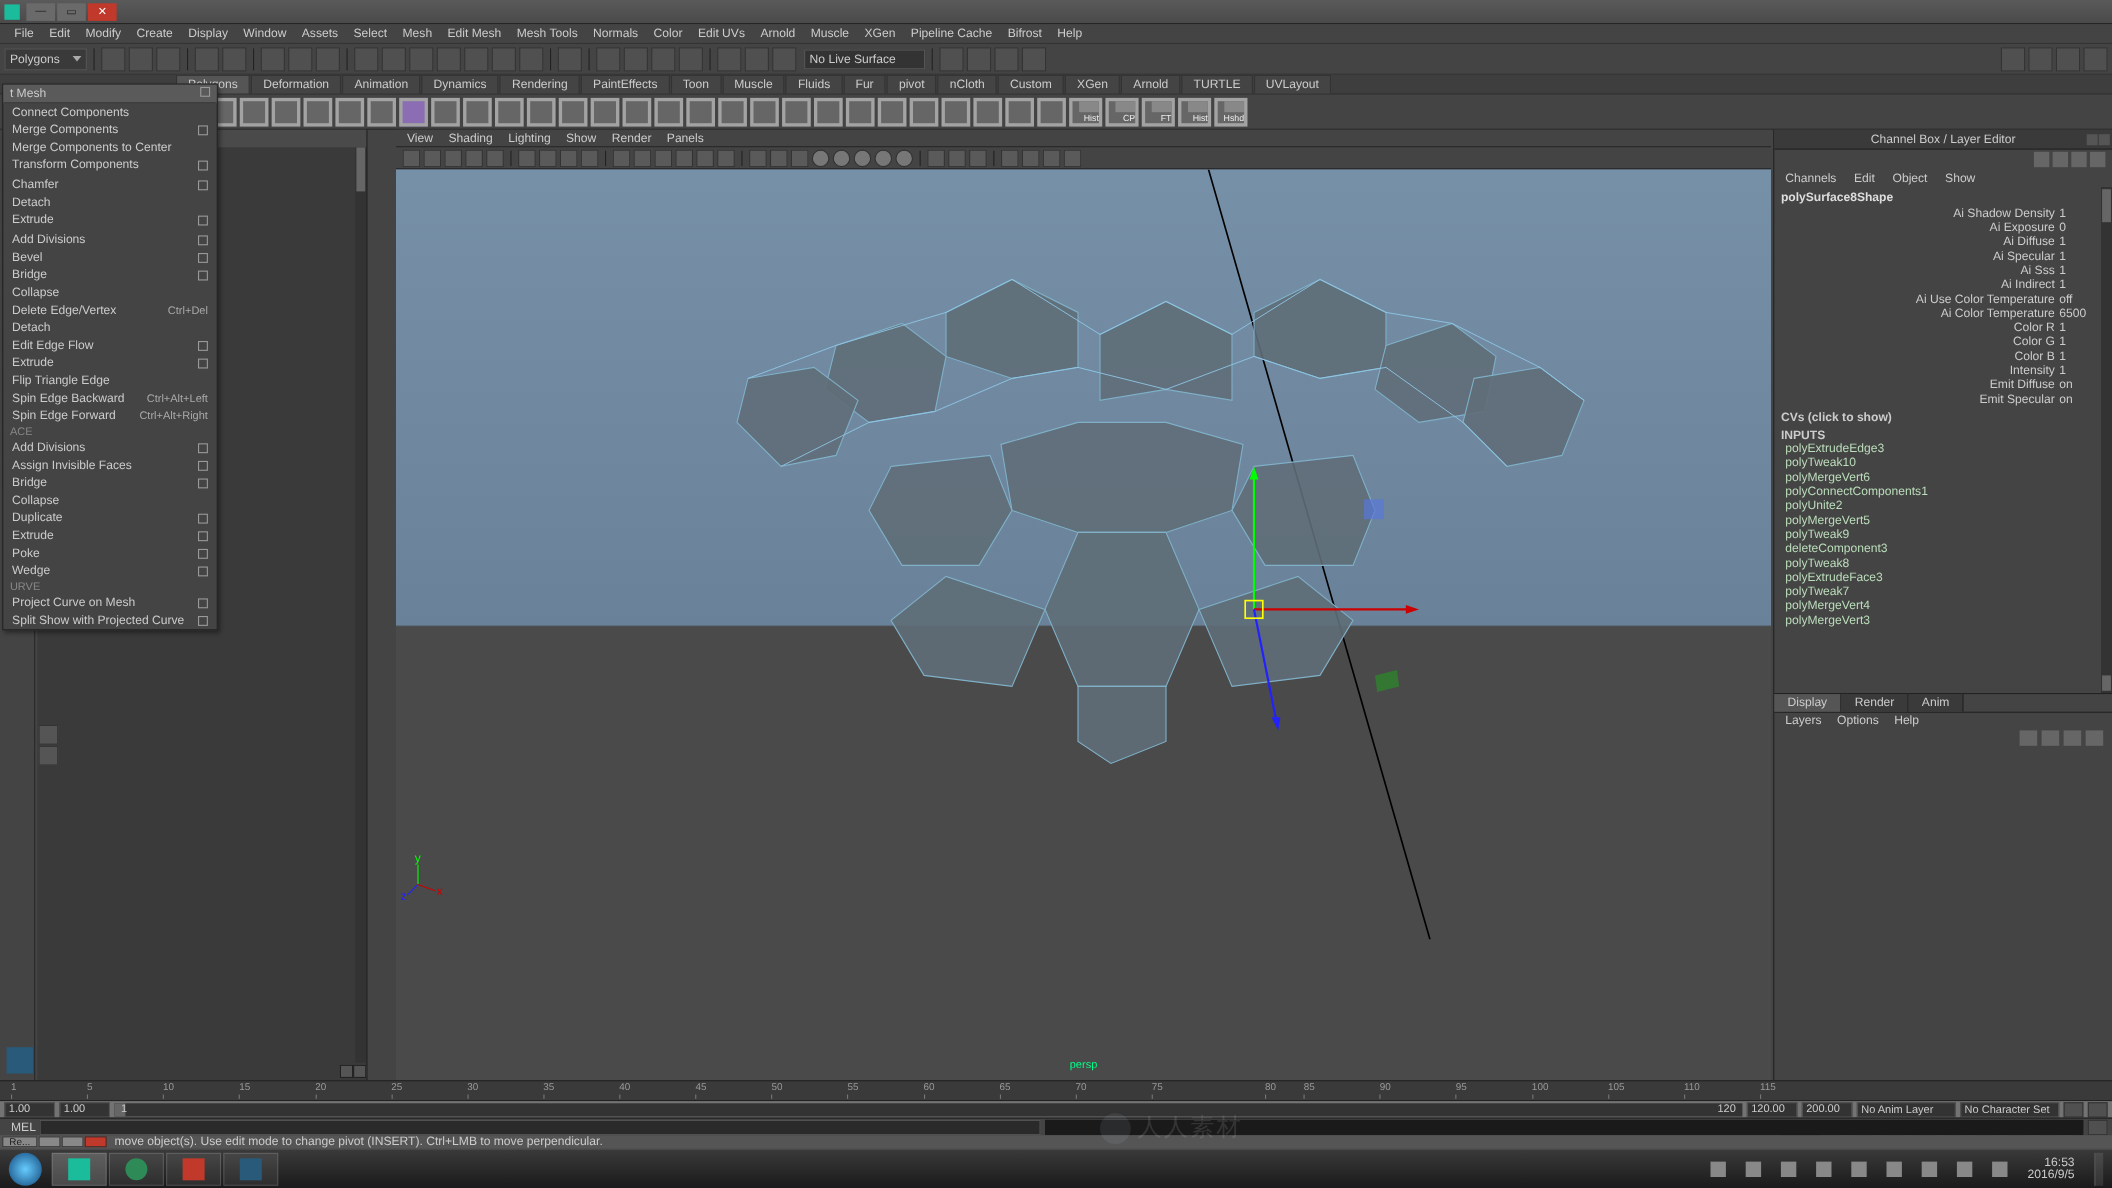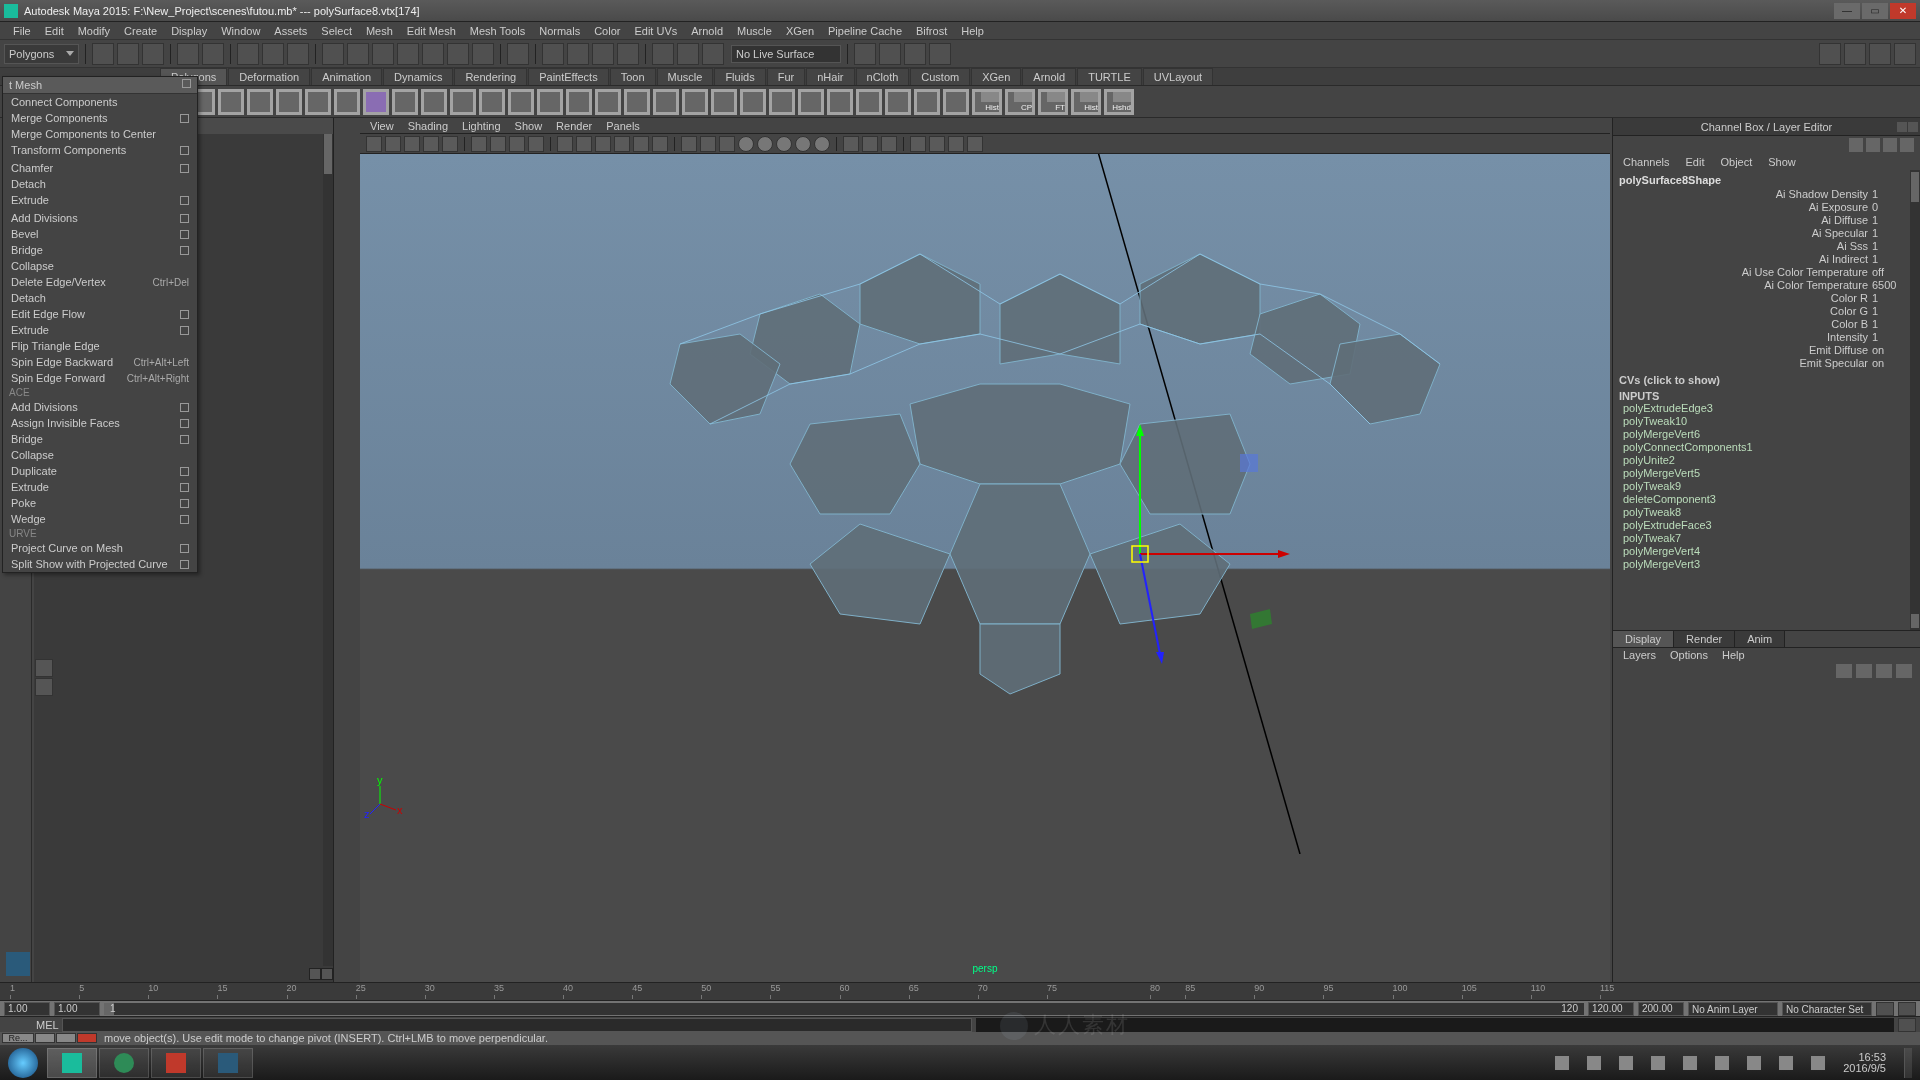--- a/index.html
+++ b/index.html
@@ -109,21 +109,21 @@
 .scrub { position:absolute; bottom:44px; right:0; height:18px; width:310px; background:#444; display:flex; align-items:center; justify-content:space-around; }
 .scrub .pb { width:14px; height:14px; background:#555; }
 .rangebar { position:absolute; left:0; right:0; bottom:28px; height:16px; background:#737373; display:flex; align-items:center; padding:0 4px; gap:4px; border-top:1px solid #222; }
 .rangebar input { width:46px; height:14px; background:#333; border:1px solid #555; color:#ccc; font-size:10px; padding:0 3px; }
 .rangeslider { flex:1; height:12px; background:#333; position:relative; }
 .rangeslider .hnd { position:absolute; left:0; top:0; bottom:0; width:10px; background:#666; }
 .rangebar .sel { width:90px; height:14px; background:#333; border:1px solid #555; font-size:10px; padding:0 3px; line-height:13px; }
 
 
 .cmdline { position:absolute; left:0; right:0; bottom:12px; height:16px; background:#444; display:flex; align-items:center; border-top:1px solid #222; }
-.cmdline .lbl { width:36px; padding-left:10px;margin-left:26px; }
+.cmdline .lbl { width:36px; padding-left:10px; }
 .cmdline .inp { flex:0 0 910px; height:14px; background:#2a2a2a; border:1px solid #555; }
 .cmdline .out { flex:1; height:14px; background:#1a1a1a; margin-left:4px; }
 
 
 .helpline { position:absolute; left:0; right:0; bottom:0; height:12px; background:#555; display:flex; align-items:center; font-size:10px; padding-left:2px; }
 .helpline .b { width:20px; height:10px; background:#888; border:1px solid #333; margin-right:1px; }
 .helpline .b.r { background:#c0392b; }
 
 
 .taskbar { position:absolute; left:0; right:0; bottom:0; height:36px; background:linear-gradient(#3a3a3a,#1a1a1a); border-top:1px solid #555; display:flex; align-items:center; z-index:200; }
@@ -147,21 +147,20 @@
 .ticks .tk { position:absolute; top:0; font-size:9px; color:#999; }
 .ticks .tk::after { content:''; position:absolute; left:0; bottom:-6px; width:1px; height:4px; background:#777; }
 .watermark { position:absolute; right:790px; bottom:40px; font-size:22px; color:rgba(200,200,200,.15); z-index:150; pointer-events:none; letter-spacing:2px; }
 .watermark .wlogo { display:inline-block; width:28px; height:28px; border-radius:50%; background:rgba(180,200,220,.1); vertical-align:middle; margin-right:6px; }
 </style>
 </head>
 <body>
 
 <div class="titlebar">
   <div class="logo"></div>
-  <div class="title">Autodesk Maya 2015: F:\New_Project\scenes\futou.mb*  ---  polySurface8.vtx[174]</div>
   <div class="winbtns">
     <div class="winbtn">—</div>
     <div class="winbtn">▭</div>
     <div class="winbtn close">✕</div>
   </div>
 </div>
 
 <div class="menubar" id="menubar">
     <span>File</span>
     <span>Edit</span>
@@ -237,21 +236,21 @@
     <div class="tab active">Polygons</div>
     <div class="tab">Deformation</div>
     <div class="tab">Animation</div>
     <div class="tab">Dynamics</div>
     <div class="tab">Rendering</div>
     <div class="tab">PaintEffects</div>
     <div class="tab">Toon</div>
     <div class="tab">Muscle</div>
     <div class="tab">Fluids</div>
     <div class="tab">Fur</div>
-    <div class="tab">nHair</div>
+    <div class="tab">pivot</div>
     <div class="tab">nCloth</div>
     <div class="tab">Custom</div>
     <div class="tab">XGen</div>
     <div class="tab">Arnold</div>
     <div class="tab">TURTLE</div>
     <div class="tab">UVLayout</div>
   </div>
 
 <div class="shelficons" id="shelficons">
     <div class="shelficon"></div>

